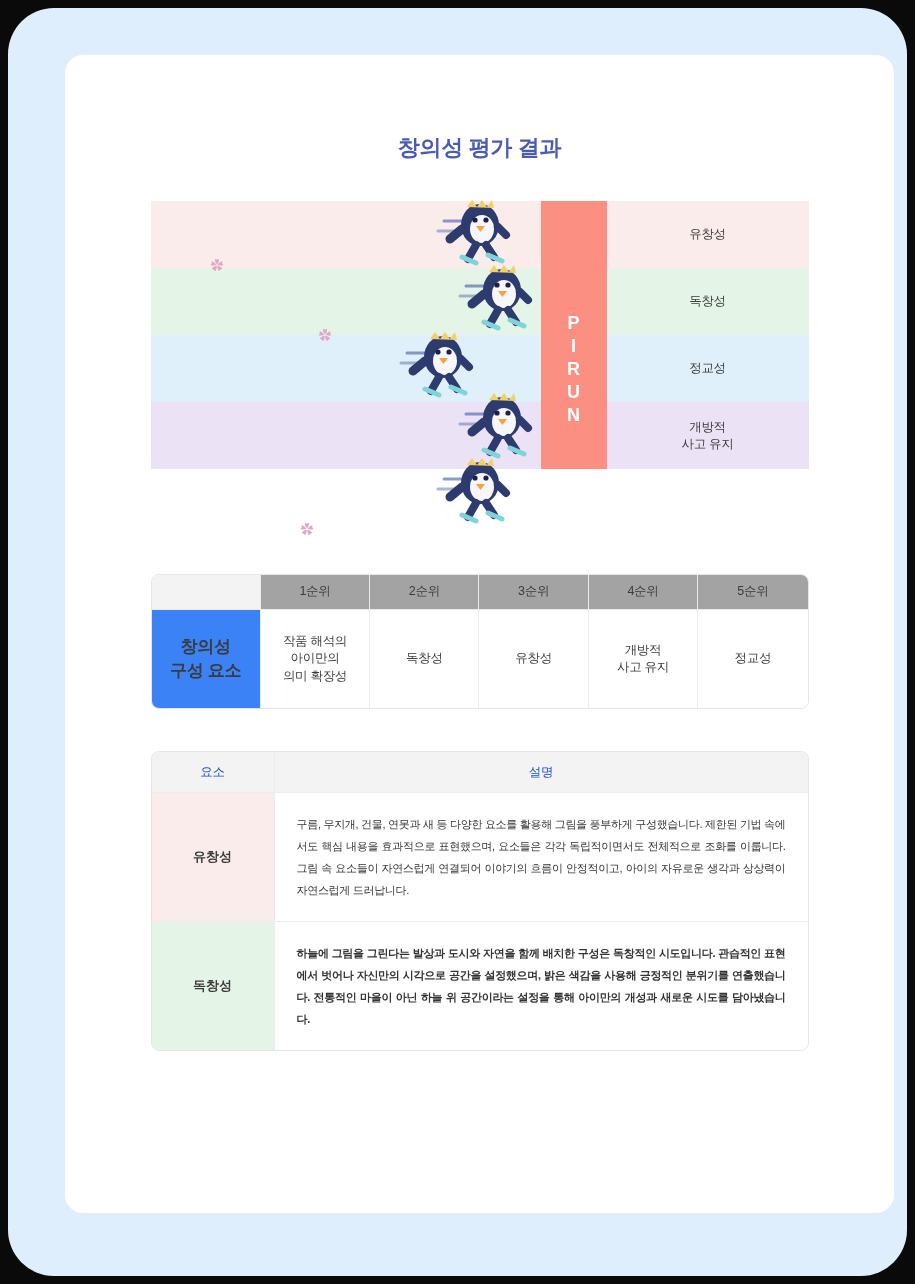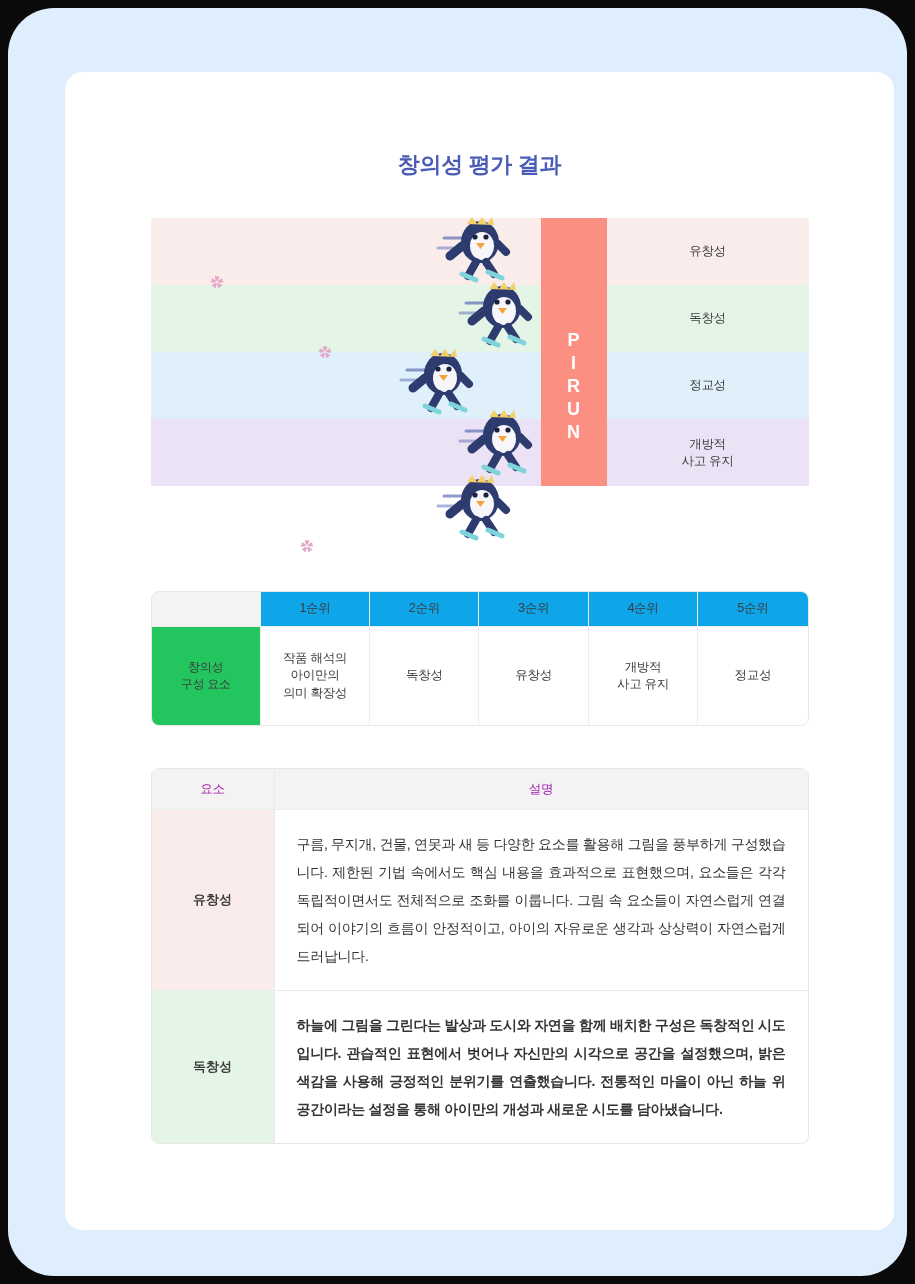--- a/index.html
+++ b/index.html
@@ -19,21 +19,21 @@
     top: 8px;
     width: 899px;
     height: 1268px;
     background: #dfeefc;
     border-radius: 46px;
     box-sizing: border-box;
   }
   .page-card {
     position: absolute;
     left: 57px;
-    top: 64px;
+    top: 47px;
     width: 829px;
     height: 1158px;
     background: #ffffff;
     border-radius: 18px;
     box-sizing: border-box;
     overflow: hidden;
   }
 
   
   .doc-title {
@@ -132,48 +132,48 @@
   .rank-table th, .rank-table td {
     border-right: 1px solid #ececec;
     border-bottom: 1px solid #ececec;
     text-align: center;
     vertical-align: middle;
     font-size: 12.5px;
     color: #3b3b3b;
     letter-spacing: -0.3px;
     line-height: 1.4;
   }
-  .rank-table th { background: #0ea5e9; font-weight: normal; height: 32px; }
+  .rank-table th { background: #a3a3a3; font-weight: normal; height: 32px; }
   .rank-table .corner { background: #f3f3f3; }
   .rank-table td { height: 96px; background: #ffffff; }
   .rank-table .rowhead {
-    background: #22c55e;
-    font-weight: normal;
+    background: #3b82f6;
+    font-weight: bold;
     width: 120px;
-    font-size: 12px;
+    font-size: 17px;
   }
   .rank-table tr:last-child th, .rank-table tr:last-child td { border-bottom: none; }
   .rank-table th:last-child, .rank-table td:last-child { border-right: none; }
 
   
   .desc-table {
     margin: 42px auto 0 auto;
     width: 658px;
     border: 1px solid #e6e6e6;
     border-radius: 8px;
     border-collapse: separate;
     border-spacing: 0;
     overflow: hidden;
     table-layout: fixed;
   }
   .desc-table th {
     background: #f3f3f3;
     font-weight: normal;
     font-size: 12.5px;
-    color: #a21caf;
+    color: #1d4ed8;
     height: 38px;
     border-bottom: 1px solid #ececec;
     border-right: 1px solid #ececec;
     letter-spacing: -0.3px;
   }
   .desc-table th:last-child { border-right: none; }
   .desc-table td {
     border-bottom: 1px solid #ececec;
     border-right: 1px solid #ececec;
     vertical-align: middle;
@@ -184,21 +184,21 @@
     width: 120px;
     text-align: center;
     font-size: 13px;
     font-weight: bold;
     color: #3b3b3b;
   }
   .desc-label.c0 { background: #fbecec; }
   .desc-label.c1 { background: #e4f4e6; }
   .desc-body {
     padding: 20px 22px;
-    font-size: 14px;
+    font-size: 11px;
     line-height: 2.0;
     color: #333333;
     letter-spacing: -0.3px;
     text-align: justify;
   }
 </style>
 </head>
 <body>
 
 <div class="device-frame">

